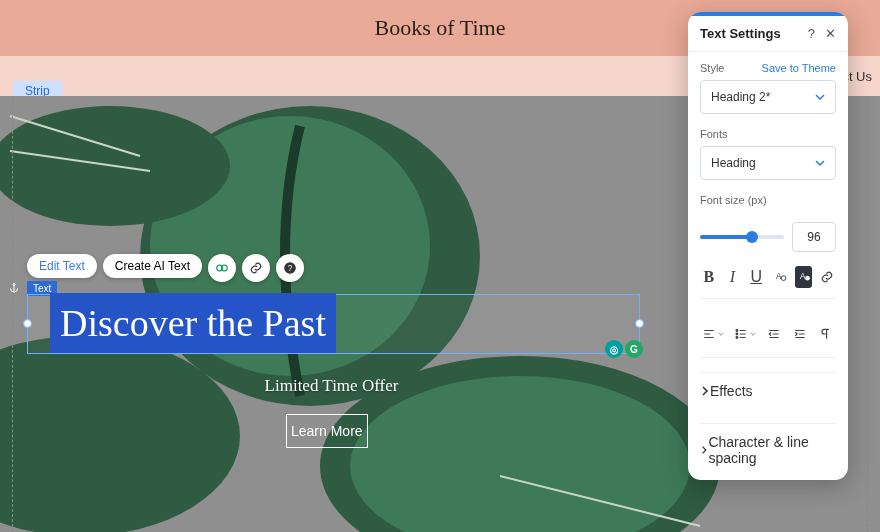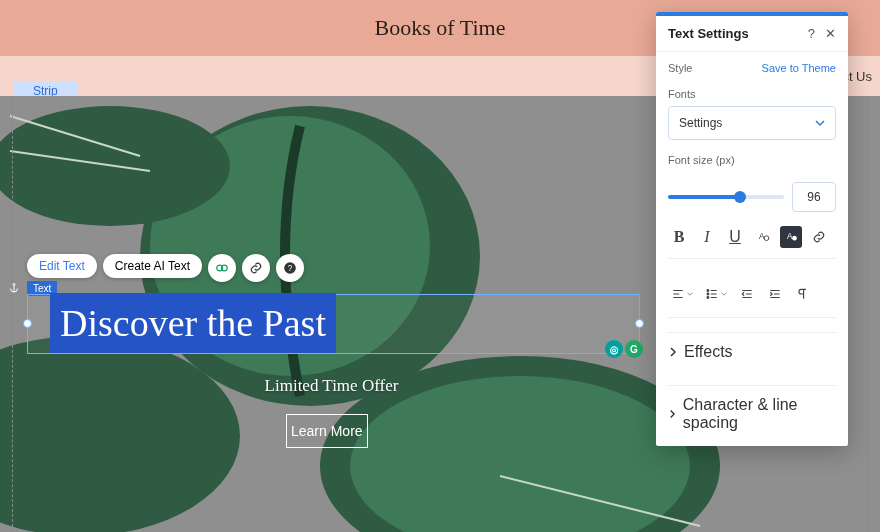--- a/index.html
+++ b/index.html
@@ -7,21 +7,21 @@
 .canvas{position:relative;width:880px;height:532px}
 
 
 .titlebar{position:absolute;left:0;top:0;width:100%;height:56px;background:#e9a997;display:flex;align-items:center;justify-content:center}
 .titlebar-text{font-family:Liberation Serif, serif;font-size:22px;color:#271f18}
 
 
 .navbar{position:absolute;left:0;top:56px;width:100%;height:40px;background:#f7d6cb;display:flex;align-items:center;justify-content:flex-end;padding-right:8px;font-size:13px;color:#333}
 
 
-.strip-tag{position:absolute;left:13px;top:81px;background:#cce0ff;color:#2b6bd8;font-size:12px;padding:3px 20px;border-radius:2px}
+.strip-tag{position:absolute;left:13px;top:81px;background:#cce0ff;color:#2b6bd8;font-size:12px;padding:3px 12px;border-radius:2px}
 
 
 .hero{position:absolute;left:0;top:96px;right:0;bottom:0;background:#8d8d8d;overflow:hidden}
 .hero svg.bg{position:absolute;left:0;top:0;width:100%;height:100%}
 .hero-guides{position:absolute;left:12px;right:12px;top:0;bottom:0;border-left:1px dashed #888;border-right:1px dashed #888;pointer-events:none}
 
 
 .mini-toolbar{position:absolute;left:27px;top:254px;display:flex;align-items:flex-start;gap:6px}
 .pill{background:#fff;border-radius:18px;padding:5px 12px;font-size:12px;display:inline-flex;align-items:center;box-shadow:0 1px 4px rgba(0,0,0,.25)}
 .pill.link{color:#3b7ced}
@@ -39,21 +39,21 @@
 .sel-text{position:absolute;left:50px;top:293px;background:#2454c6;color:#fff;font-family:Georgia,serif;font-size:38px;padding:0 10px;line-height:60px;white-space:nowrap}
 .ghost-badges{position:absolute;left:605px;top:340px;display:flex;gap:2px}
 .ghost-badges .g{width:18px;height:18px;border-radius:50%;background:#1fa866;display:flex;align-items:center;justify-content:center;color:#fff;font-size:10px;font-weight:bold}
 .ghost-badges .g.teal{background:#00a0a0}
 
 
 .subtitle{position:absolute;left:0;top:376px;width:663px;text-align:center;color:#fff;font-family:Georgia,serif;font-size:17px;text-shadow:0 1px 2px rgba(0,0,0,.4)}
 .cta{position:absolute;left:286px;top:414px;border:1px solid #fff;color:#fff;font-family:Liberation Sans, sans-serif;font-size:14px;padding:8px 4px;background:transparent}
 
 
-.panel{position:absolute;right:32px;top:12px;width:192px;background:#fff;border-radius:2px;box-shadow:0 6px 24px rgba(0,0,0,.25);overflow:hidden;display:flex;flex-direction:column}
+.panel{position:absolute;right:32px;top:12px;width:160px;background:#fff;border-radius:13px;box-shadow:0 6px 24px rgba(0,0,0,.25);overflow:hidden;display:flex;flex-direction:column}
 .panel .topbar{height:4px;background:#2c7be0}
 .panel-head{display:flex;align-items:center;justify-content:space-between;padding:10px 12px;border-bottom:1px solid #eee}
 .panel-head .ttl{font-size:13px;font-weight:600;color:#222}
 .panel-head .icons{display:flex;gap:10px;color:#555}
 .panel-head .icons span{cursor:pointer;font-size:13px}
 
 .panel-body{padding:10px 12px;display:flex;flex-direction:column;gap:14px}
 .field-row{display:flex;align-items:center;justify-content:space-between}
 .field-label{font-size:11px;color:#666}
 .save-link{font-size:11px;color:#2c7be0}
@@ -67,21 +67,21 @@
 .slider .thumb{position:absolute;left:62%;top:50%;width:12px;height:12px;margin:-6px 0 0 -6px;background:#2c7be0;border-radius:50%}
 .num-input{width:44px;height:30px;border:1px solid #cfd9f0;border-radius:4px;text-align:center;font-size:12px;color:#333;display:flex;align-items:center;justify-content:center}
 
 .icon-row{display:flex;gap:6px;padding-bottom:10px;border-bottom:1px solid #eee}
 .icon-row.second{padding-top:10px;padding-bottom:12px}
 .tool-btn{width:22px;height:22px;display:flex;align-items:center;justify-content:center;color:#444;border-radius:3px}
 .tool-btn.active{background:#2f3640;color:#fff}
 .tool-btn svg{width:14px;height:14px}
 .tool-btn.drop{width:28px}
 
-.section-row{display:flex;align-items:center;gap:6px;padding:10px 0;border-top:1px solid #eee;font-size:16px;color:#333}
+.section-row{display:flex;align-items:center;padding:10px 0;border-top:1px solid #eee;font-size:14px;color:#333}
 .section-row svg{width:10px;height:10px}
 .section-row.last{padding-bottom:4px}
 </style>
 </head>
 <body>
 
 <div class="canvas">
 
   <div class="titlebar">
     <span class="titlebar-text">Books of Time</span>
@@ -168,26 +168,32 @@
       </div>
     </div>
 
     <div class="panel-body">
 
       <div>
         <div class="field-row">
           <span class="field-label">Style</span>
           <span class="save-link">Save to Theme</span>
         </div>
+        <div class="dropdown">
+          <span>Heading 2*</span>
+          <svg viewBox="0 0 10 10">
+              <path d="M1 3l4 4 4-4" fill="none" stroke="currentColor" stroke-width="1.5"></path>
+            </svg>
+        </div>
       </div>
 
       <div>
         <div class="field-label">Fonts</div>
         <div class="dropdown">
-          <span>Settings</span>
+          <span>Heading</span>
           <svg viewBox="0 0 10 10">
               <path d="M1 3l4 4 4-4" fill="none" stroke="currentColor" stroke-width="1.5"></path>
             </svg>
         </div>
       </div>
 
       <div>
         <div class="field-label">Font size (px)</div>
         <div class="slider-row" style="margin-top:16px">
           <div class="slider">

